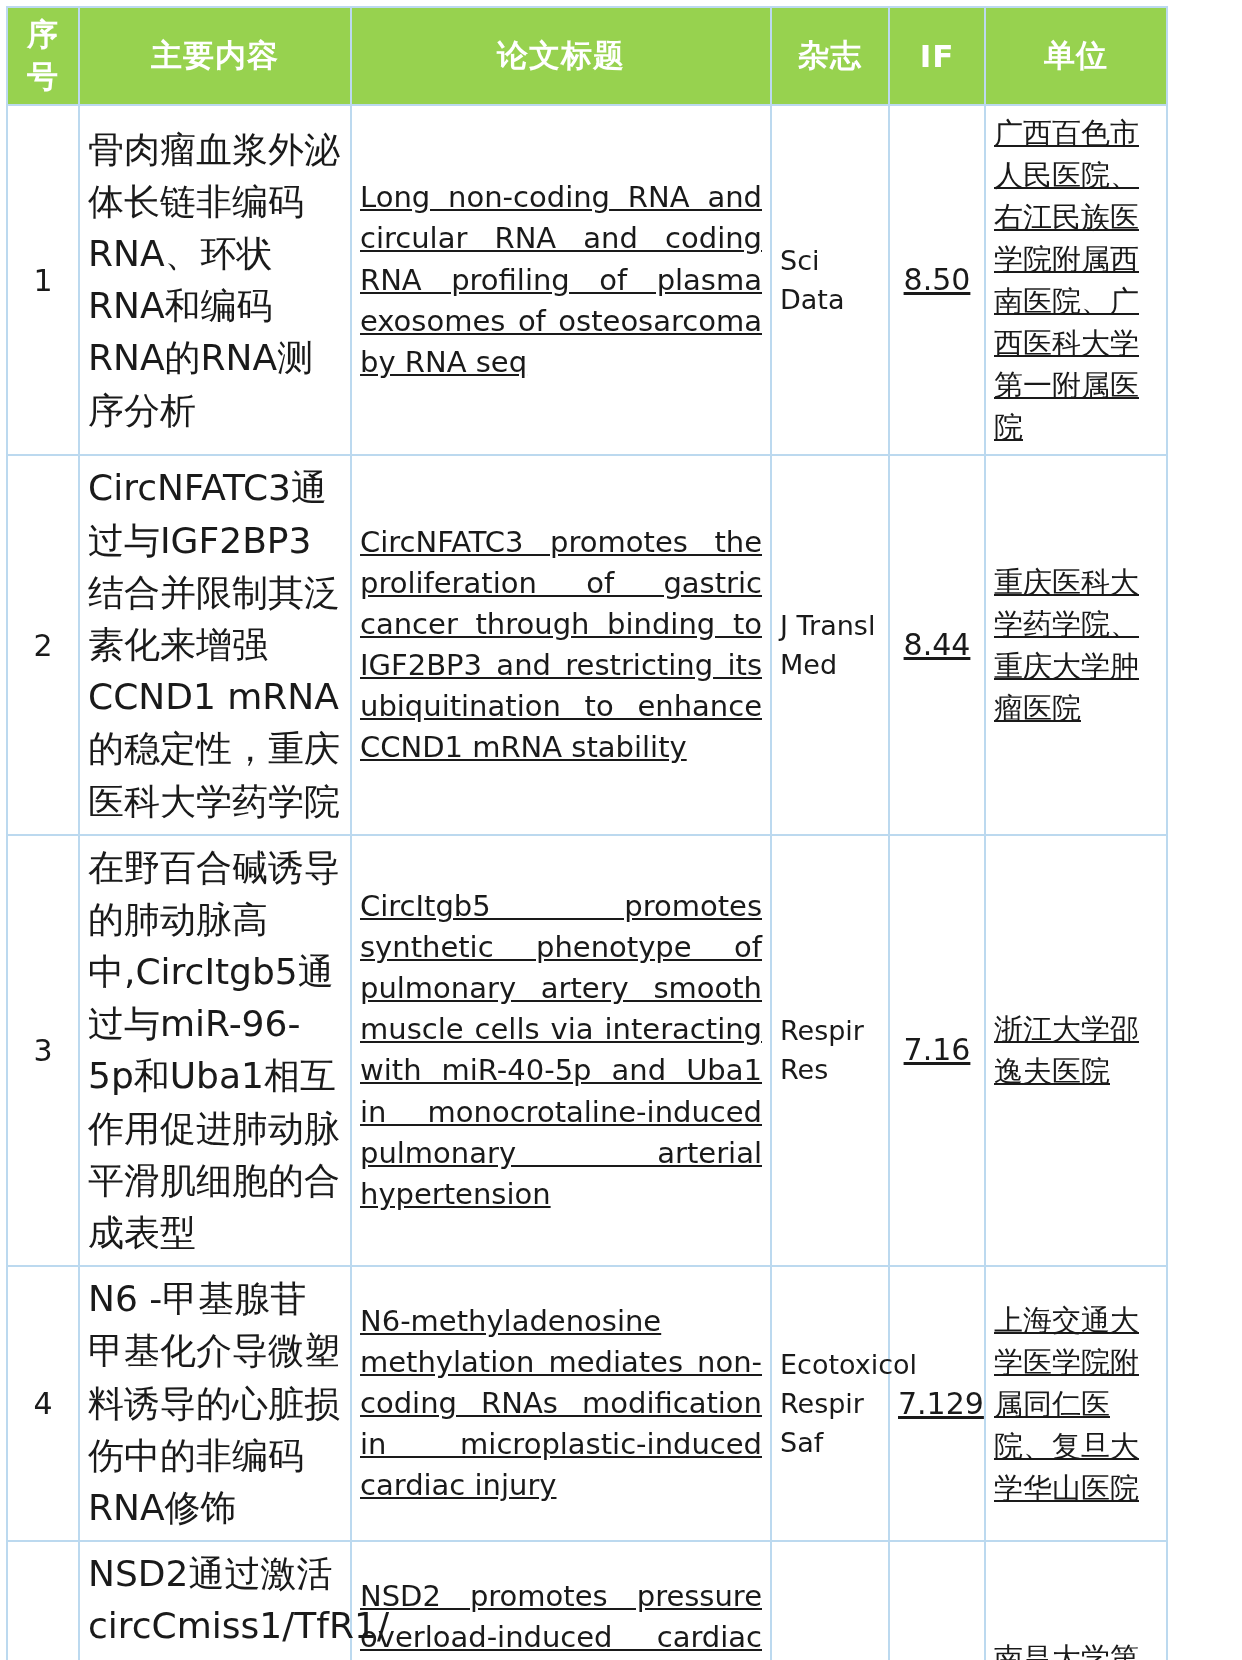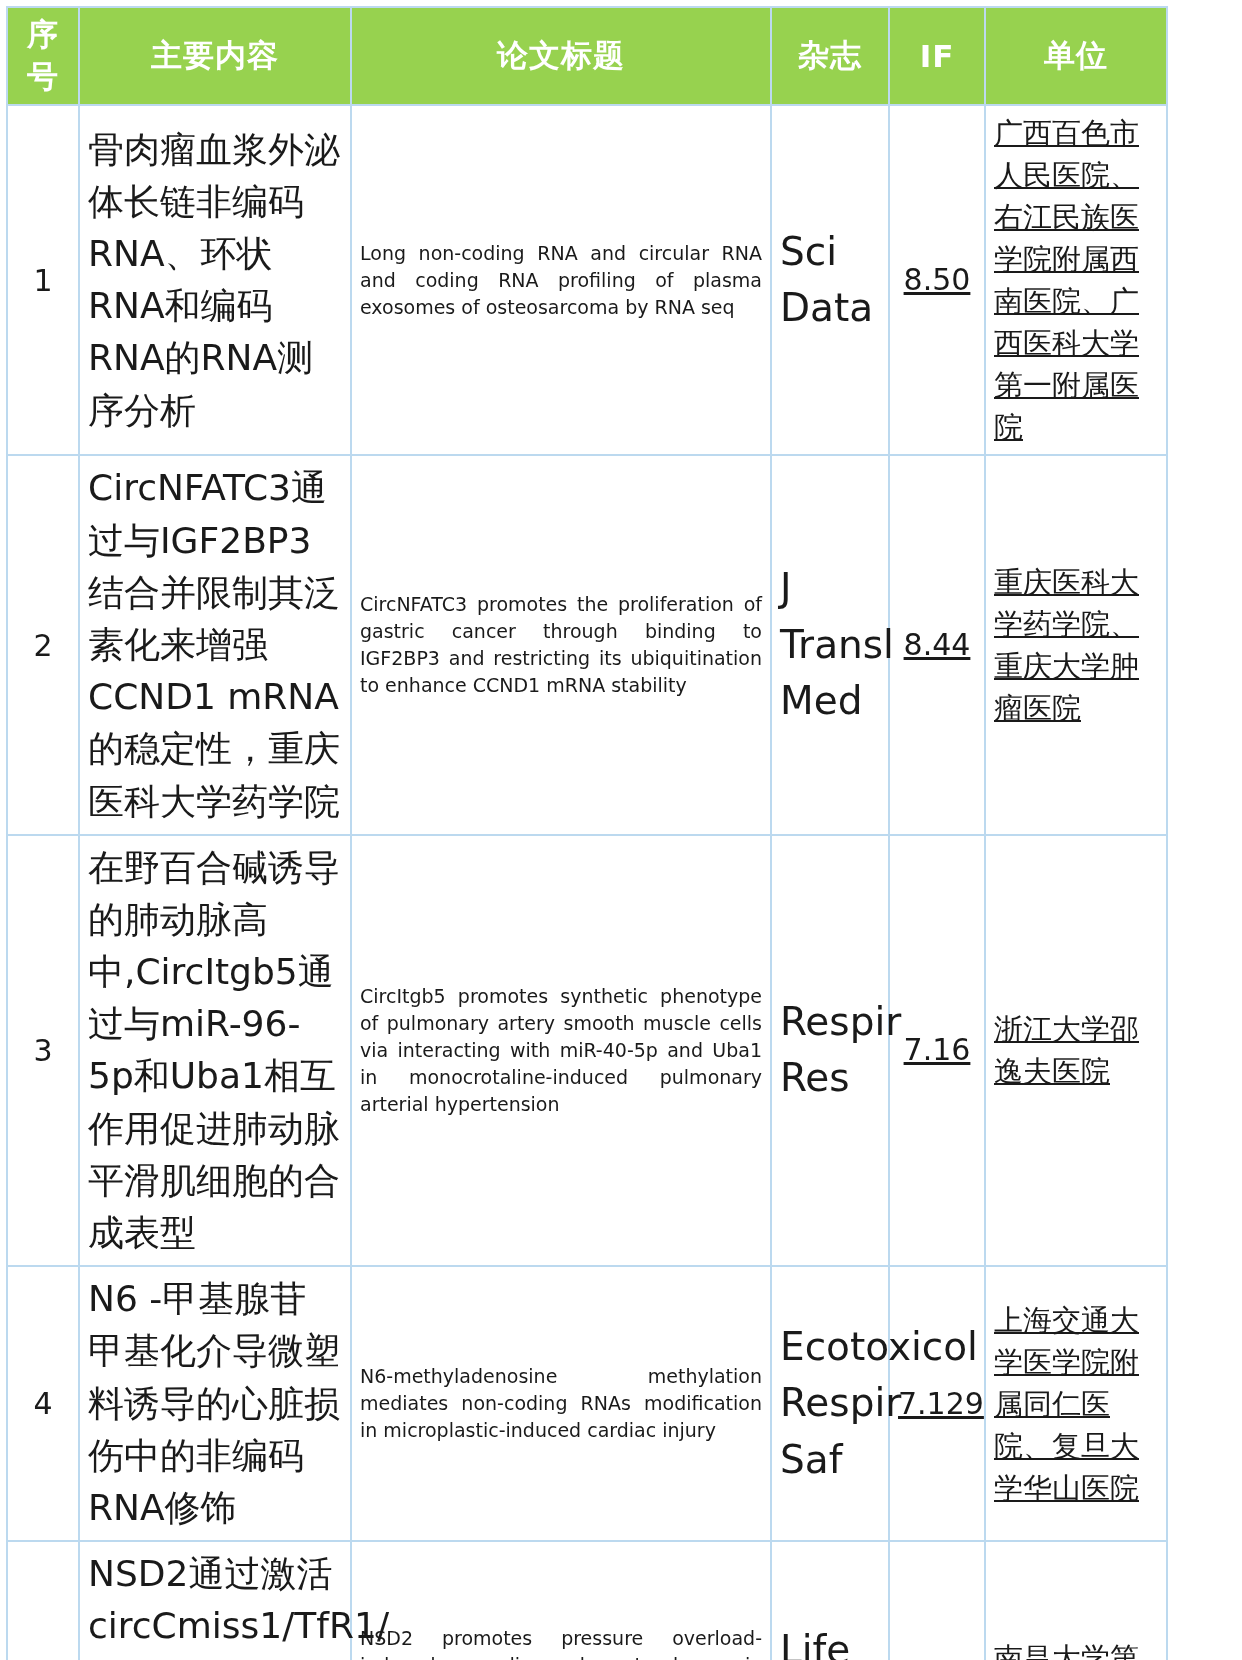--- a/index.html
+++ b/index.html
@@ -48,29 +48,30 @@
   td.idx {
     text-align: center;
     font-size: 30px;
   }
   td.topic {
     font-size: 36px;
     line-height: 1.45;
     text-align: left;
   }
   td.title {
-    font-size: 19px;
+    font-size: 29px;
     line-height: 1.42;
     text-align: justify;
     text-align-last: left;
     text-justify: inter-word;
     font-family: "DejaVu Sans", "Liberation Sans", sans-serif;
+    text-decoration: underline;
   }
   td.journal {
-    font-size: 39px;
+    font-size: 27px;
     line-height: 1.45;
     text-align: left;
   }
   td.ifval {
     font-size: 30px;
     text-align: center;
     line-height: 1.4;
     text-decoration: underline;
   }
   td.org {

